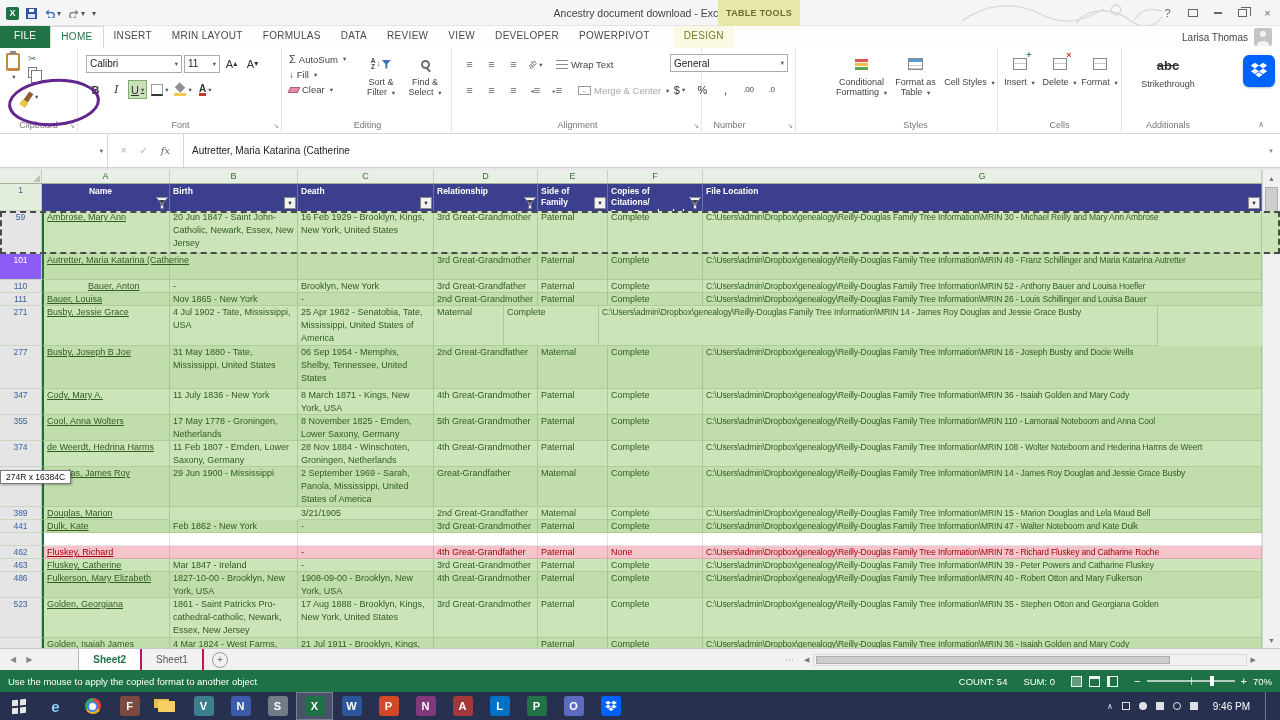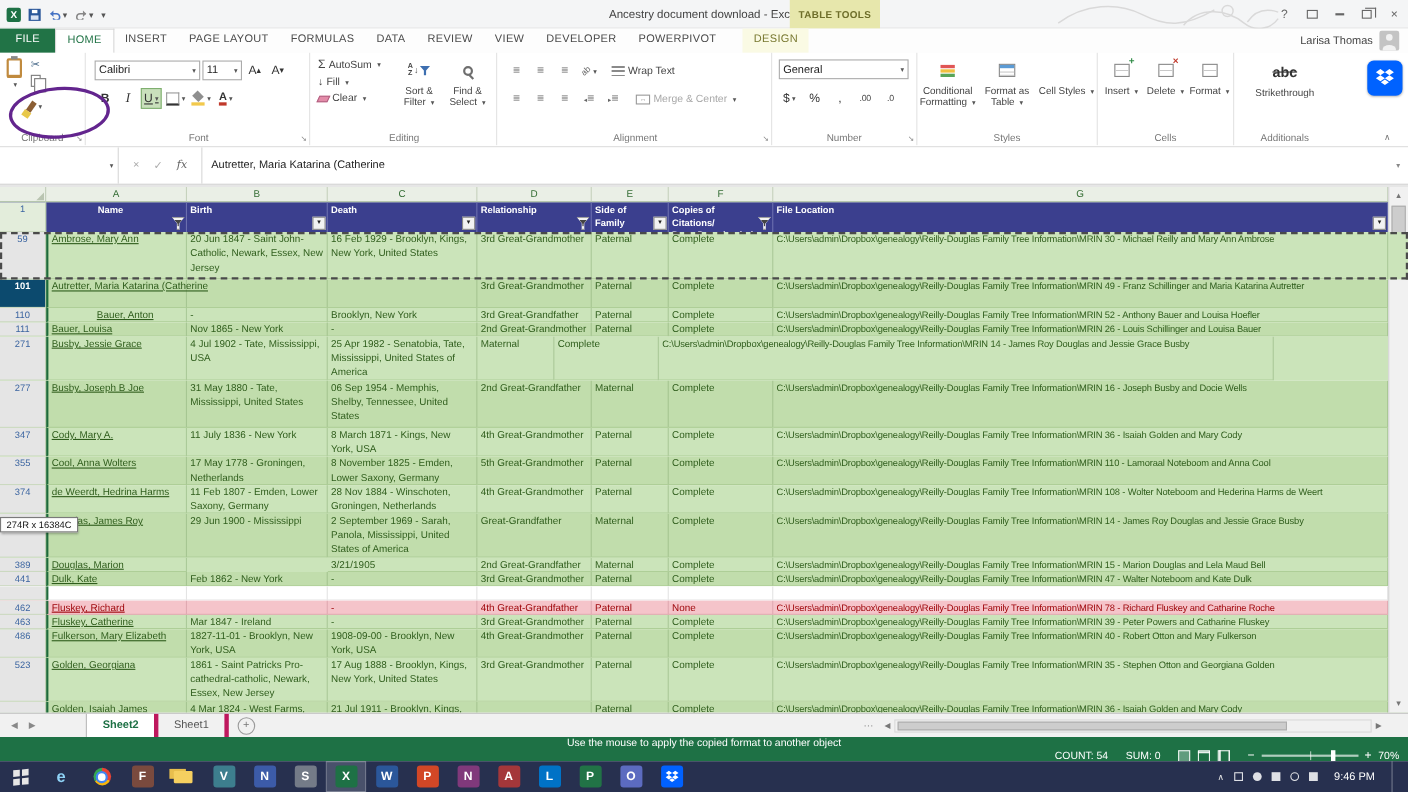--- a/index.html
+++ b/index.html
@@ -94,21 +94,21 @@
   .al-row { position:absolute; left:6px; display:flex; gap:3px; align-items:center; }
   .al-r1 { top:7px; } .al-r2 { top:33px; }
   .lines { font-size:11px; color:#666; line-height:11px; }
   .ab-rot { font-size:8px; color:#666; transform:rotate(-45deg); display:inline-block; }
   .lbl-btn { display:flex; align-items:center; gap:3px; font-size:9.5px; color:#444; margin-left:8px; white-space:nowrap; }
   .lbl-btn.dis { color:#A8A8A8; }
   .icon-wrap { width:12px; height:10px; position:relative; display:block; background:repeating-linear-gradient(#8A8A8A 0 1.5px, transparent 1.5px 4px); }
   .icon-merge { width:13px; height:9px; border:1px solid #999; display:flex; align-items:center; justify-content:center; font-size:6px; color:#888; }
 
   
-  .g-number { left:702px; width:132px; }
+  .g-number { left:664px; width:132px; }
   .num-r1 { position:absolute; top:6px; left:6px; }
   .combo.general { width:118px; }
   .num-r2 { position:absolute; top:32px; left:6px; display:flex; gap:4px; align-items:center; font-size:10px; color:#444; }
   .num-mini { font-size:8px; color:#444; letter-spacing:-.3px; }
 
   
   .g-styles { left:834px; width:164px; display:flex; justify-content:center; gap:2px; padding-top:2px; }
   .g-styles .bigbtn { width:52px; }
   .icon-cf { display:flex; flex-direction:column; gap:1px; }
   .icon-cf span { width:13px; height:3px; display:block; }
@@ -158,47 +158,47 @@
   .fbtn { position:absolute; right:1px; bottom:2px; width:12px; height:12px; background:#F2F2F2; border:1px solid #8A8A8A; display:flex; align-items:center; justify-content:center; font-size:5.5px; color:#222; }
   .fbtn.funnel::before { content:""; width:7px; height:6px; background:#444; clip-path:polygon(0 0,100% 0,58% 55%,58% 100%,42% 100%,42% 55%); }
   .row { display:flex; overflow:hidden; position:relative; }
   .band0 { background:#CBE4BA; } .band1 { background:#C1DDAC; }
   .rowhead { width:42px; flex:0 0 42px; background:#e5e5e5; border-right:1px solid #B9CCAD; border-bottom:1px solid #CBD9C0; font-size:8.5px; color:#3A64A0; display:flex; justify-content:center; align-items:flex-start; padding-top:1px; }
   .cell { padding:0 3px; border-right:1px solid rgba(140,175,120,.5); border-bottom:1px solid #AECE97; font-size:9px; line-height:13px; color:#2F5D1C; overflow:hidden; flex:0 0 auto; }
   .cell.c0 { text-decoration:underline; white-space:nowrap; border-left:2px solid #1E6B3C; }
   .cell.c3 { white-space:nowrap; }
   .cell.c6 { font-size:8.5px; letter-spacing:-.15px; }
   .row.copied { outline:2px dashed #4A4A4A; outline-offset:-2px; z-index:3; }
-  .row.selected .rowhead { background:#0c4a6e; color:#fff; font-weight:bold; }
+  .row.selected .rowhead { background:#8b5cf6; color:#fff; font-weight:normal; }
   .row.selected .c0 { overflow:visible; z-index:2; }
   .row.bad { background:#F5C4CA; }
   .row.bad .cell { color:#9C0006; border-right-color:#E0A9B1; border-bottom-color:#E0A9B1; }
   .row.blank { background:#fff; }
   .row.blank .cell { border-right-color:#E4E4E4; border-bottom-color:#E4E4E4; }
   .size-tooltip { position:absolute; left:0; top:300px; background:#FDFDFD; border:1px solid #7A7A7A; box-shadow:1px 1px 2px rgba(0,0,0,.3); font-size:8.5px; color:#111; padding:1px 5px; z-index:30; white-space:nowrap; }
   .vscroll { position:absolute; right:0; top:0; bottom:0; width:18px; background:#F1F1F1; border-left:1px solid #D4D4D4; }
   .vs-arrow { height:16px; display:flex; align-items:center; justify-content:center; font-size:7px; color:#777; }
   .vs-arrow.down { position:absolute; bottom:0; left:0; right:0; }
   .vs-thumb { position:absolute; top:17px; left:2px; right:2px; height:56px; background:#CDCDCD; border:1px solid #ADADAD; }
 
   
   .sheettabs { position:absolute; top:648px; left:0; width:1280px; height:22px; background:#F1F1F1; border-top:1px solid #C6C6C6; display:flex; align-items:stretch; font-size:10px; }
   .st-nav { display:flex; align-items:center; gap:10px; padding:0 10px; color:#888; font-size:8px; }
   .st-spacer { width:36px; }
-  .sheettab { padding:3px 14px; color:#555; border-right:4px solid #be185d; display:flex; align-items:center; }
+  .sheettab { padding:3px 14px; color:#555; border-right:2px solid #be185d; display:flex; align-items:center; }
   .sheettab.active { background:#fff; color:#1E7145; font-weight:bold; border-left:1px solid #B7B7B7; }
   .st-add { width:16px; height:16px; border:1px solid #9A9A9A; border-radius:50%; color:#777; display:flex; align-items:center; justify-content:center; font-size:10px; margin:auto 8px; }
   .st-dots { display:flex; align-items:center; color:#999; margin-left:auto; font-size:9px; padding-right:6px; }
   .hscroll { display:flex; align-items:center; width:460px; margin-right:20px; }
   .hs-arrow { font-size:7px; color:#777; padding:0 4px; }
   .hs-track { flex:1; height:12px; background:#F1F1F1; border:1px solid #D9D9D9; position:relative; }
   .hs-thumb { position:absolute; top:1px; bottom:1px; left:2px; width:82%; background:#CDCDCD; border:1px solid #ADADAD; }
 
   
-  .statusbar { position:absolute; top:670px; left:0; width:1280px; height:22px; background:#1E7145; color:#fff; display:flex; align-items:center; font-size:9.5px; padding:0 8px;flex-direction:column; }
+  .statusbar { position:absolute; top:670px; left:0; width:1280px; height:22px; background:#1E7145; color:#fff; display:flex; align-items:center; font-size:9.5px; padding:0 8px; }
   .sb-right { margin-left:auto; display:flex; align-items:center; gap:16px; }
   .vi { width:11px; height:11px; border:1px solid rgba(255,255,255,.9); display:inline-block; }
   .vi.active { background:rgba(255,255,255,.3); }
   .vi.b2 { background:linear-gradient(rgba(255,255,255,.9) 0 2px, transparent 2px); }
   .vi.b3 { background:linear-gradient(90deg, rgba(255,255,255,.9) 0 2px, transparent 2px); }
   .zoomer { display:flex; align-items:center; gap:6px; }
   .ztrack { width:88px; height:2px; background:rgba(255,255,255,.65); position:relative; }
   .znotch { position:absolute; left:50%; top:-3px; width:1px; height:8px; background:rgba(255,255,255,.65); }
   .zthumb { position:absolute; left:72%; top:-4px; width:4px; height:10px; background:#fff; }
   .zsign { font-size:11px; }
@@ -271,21 +271,21 @@
         </span>
       <span class="winbtn">×</span>
     </div>
   </div>
 
   <div class="tabrow">
     <div id="ribbon-tabs">
         <span class="tab file">FILE</span>
         <span class="tab active">HOME</span>
         <span class="tab">INSERT</span>
-        <span class="tab">PAGE LAYOUT</span>
+        <span class="tab">MRIN LAYOUT</span>
         <span class="tab">FORMULAS</span>
         <span class="tab">DATA</span>
         <span class="tab">REVIEW</span>
         <span class="tab">VIEW</span>
         <span class="tab">DEVELOPER</span>
         <span class="tab">POWERPIVOT</span>
         <span class="tab contextual">DESIGN</span>
       </div>
   </div>
   <div class="userarea">
@@ -715,21 +715,21 @@
           <div class="cell c1" style="width: 128px;">Mar 1847 - Ireland</div>
           <div class="cell c2" style="width: 136px;">-</div>
           <div class="cell c3" style="width: 104px;">3rd Great-Grandmother</div>
           <div class="cell c4" style="width: 70px;">Paternal</div>
           <div class="cell c5" style="width: 95px;">Complete</div>
           <div class="cell c6" style="width: 559px;">C:\Users\admin\Dropbox\genealogy\Reilly-Douglas Family Tree Information\MRIN 39 - Peter Powers and Catharine Fluskey</div>
         </div>
         <div class="row band1" style="height: 26px;">
           <div class="rowhead">486</div>
           <div class="cell c0" style="width: 128px;">Fulkerson, Mary Elizabeth</div>
-          <div class="cell c1" style="width: 128px;">1827-11-01 - Brooklyn, New York, USA</div>
+          <div class="cell c1" style="width: 128px;">1827-10-00 - Brooklyn, New York, USA</div>
           <div class="cell c2" style="width: 136px;">1908-09-00 - Brooklyn, New York, USA</div>
           <div class="cell c3" style="width: 104px;">4th Great-Grandmother</div>
           <div class="cell c4" style="width: 70px;">Paternal</div>
           <div class="cell c5" style="width: 95px;">Complete</div>
           <div class="cell c6" style="width: 559px;">C:\Users\admin\Dropbox\genealogy\Reilly-Douglas Family Tree Information\MRIN 40 - Robert Otton and Mary Fulkerson</div>
         </div>
         <div class="row band0" style="height: 40px;">
           <div class="rowhead">523</div>
           <div class="cell c0" style="width: 128px;">Golden, Georgiana</div>
           <div class="cell c1" style="width: 128px;">1861 - Saint Patricks Pro-cathedral-catholic, Newark, Essex, New Jersey</div>

